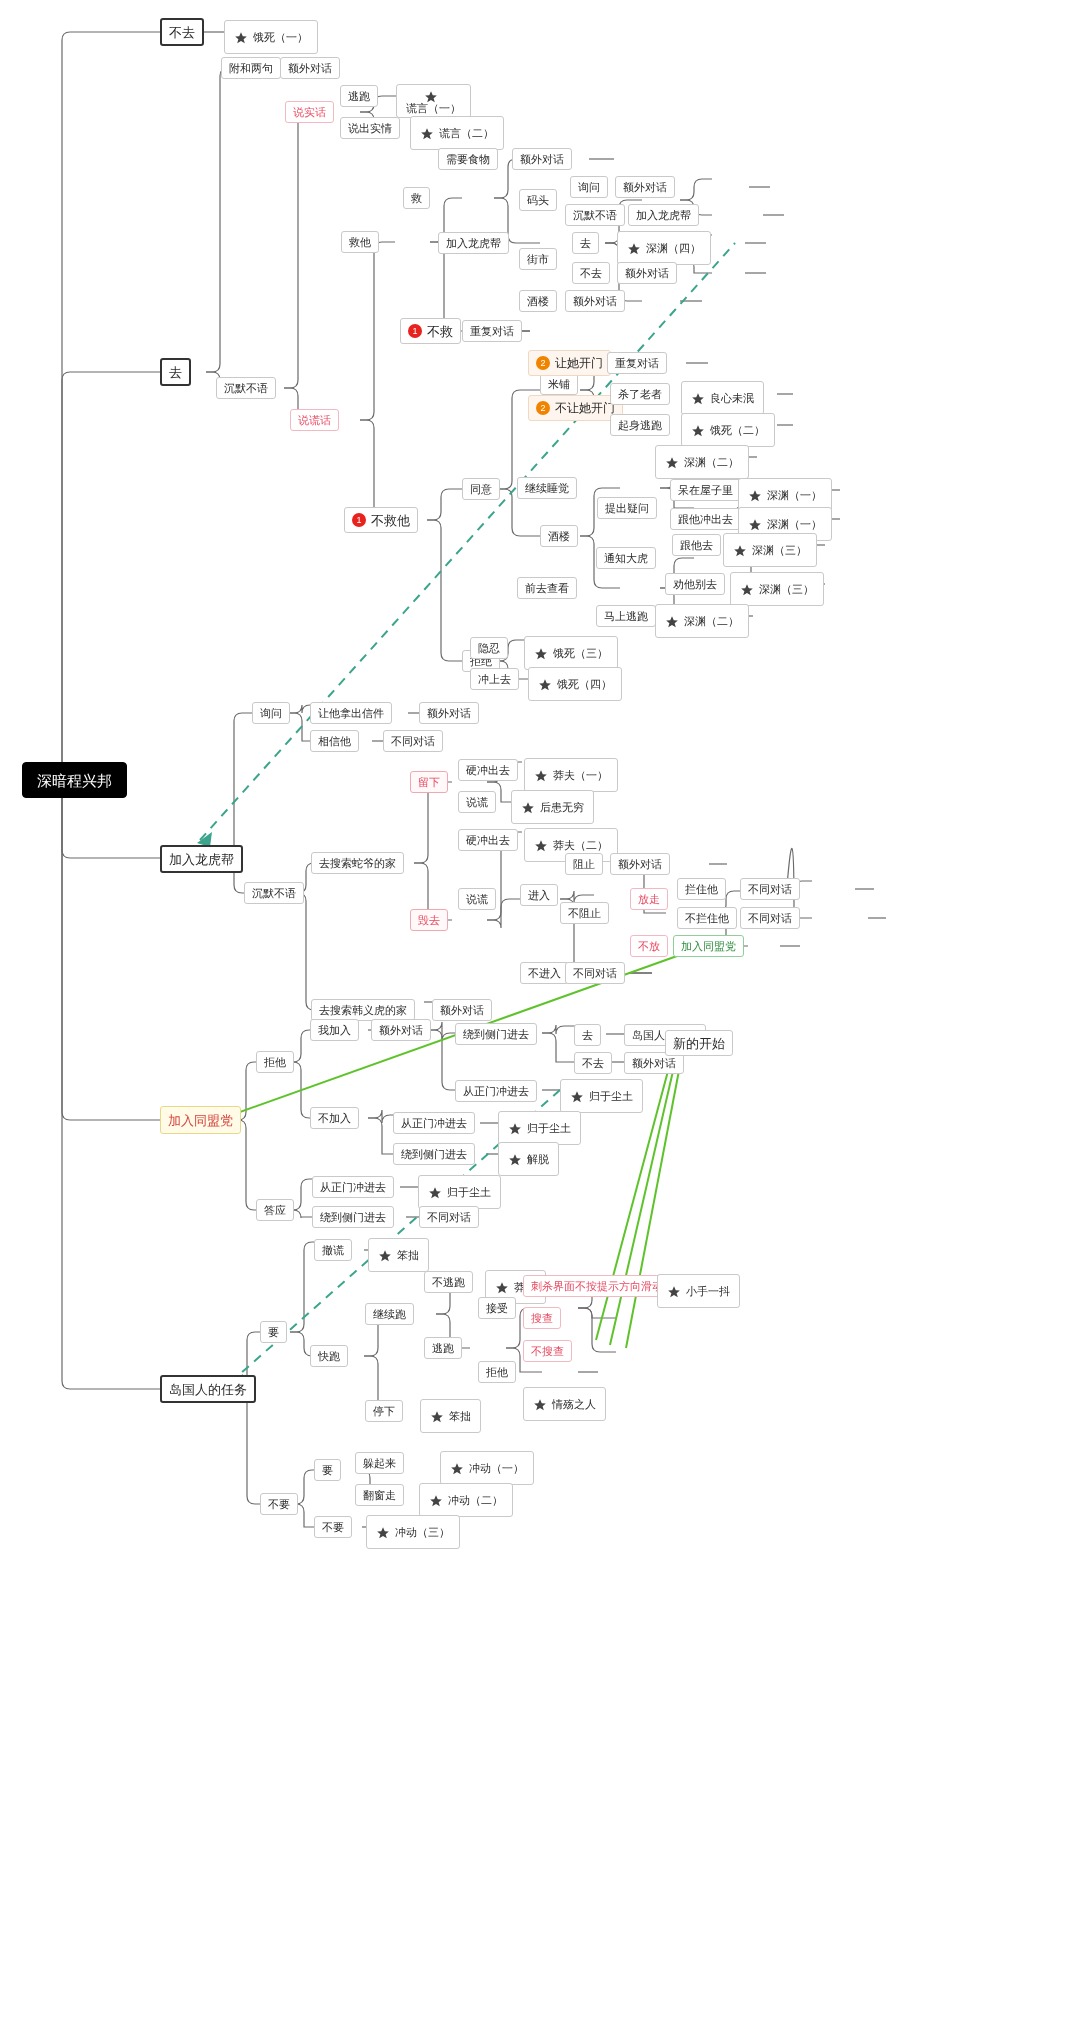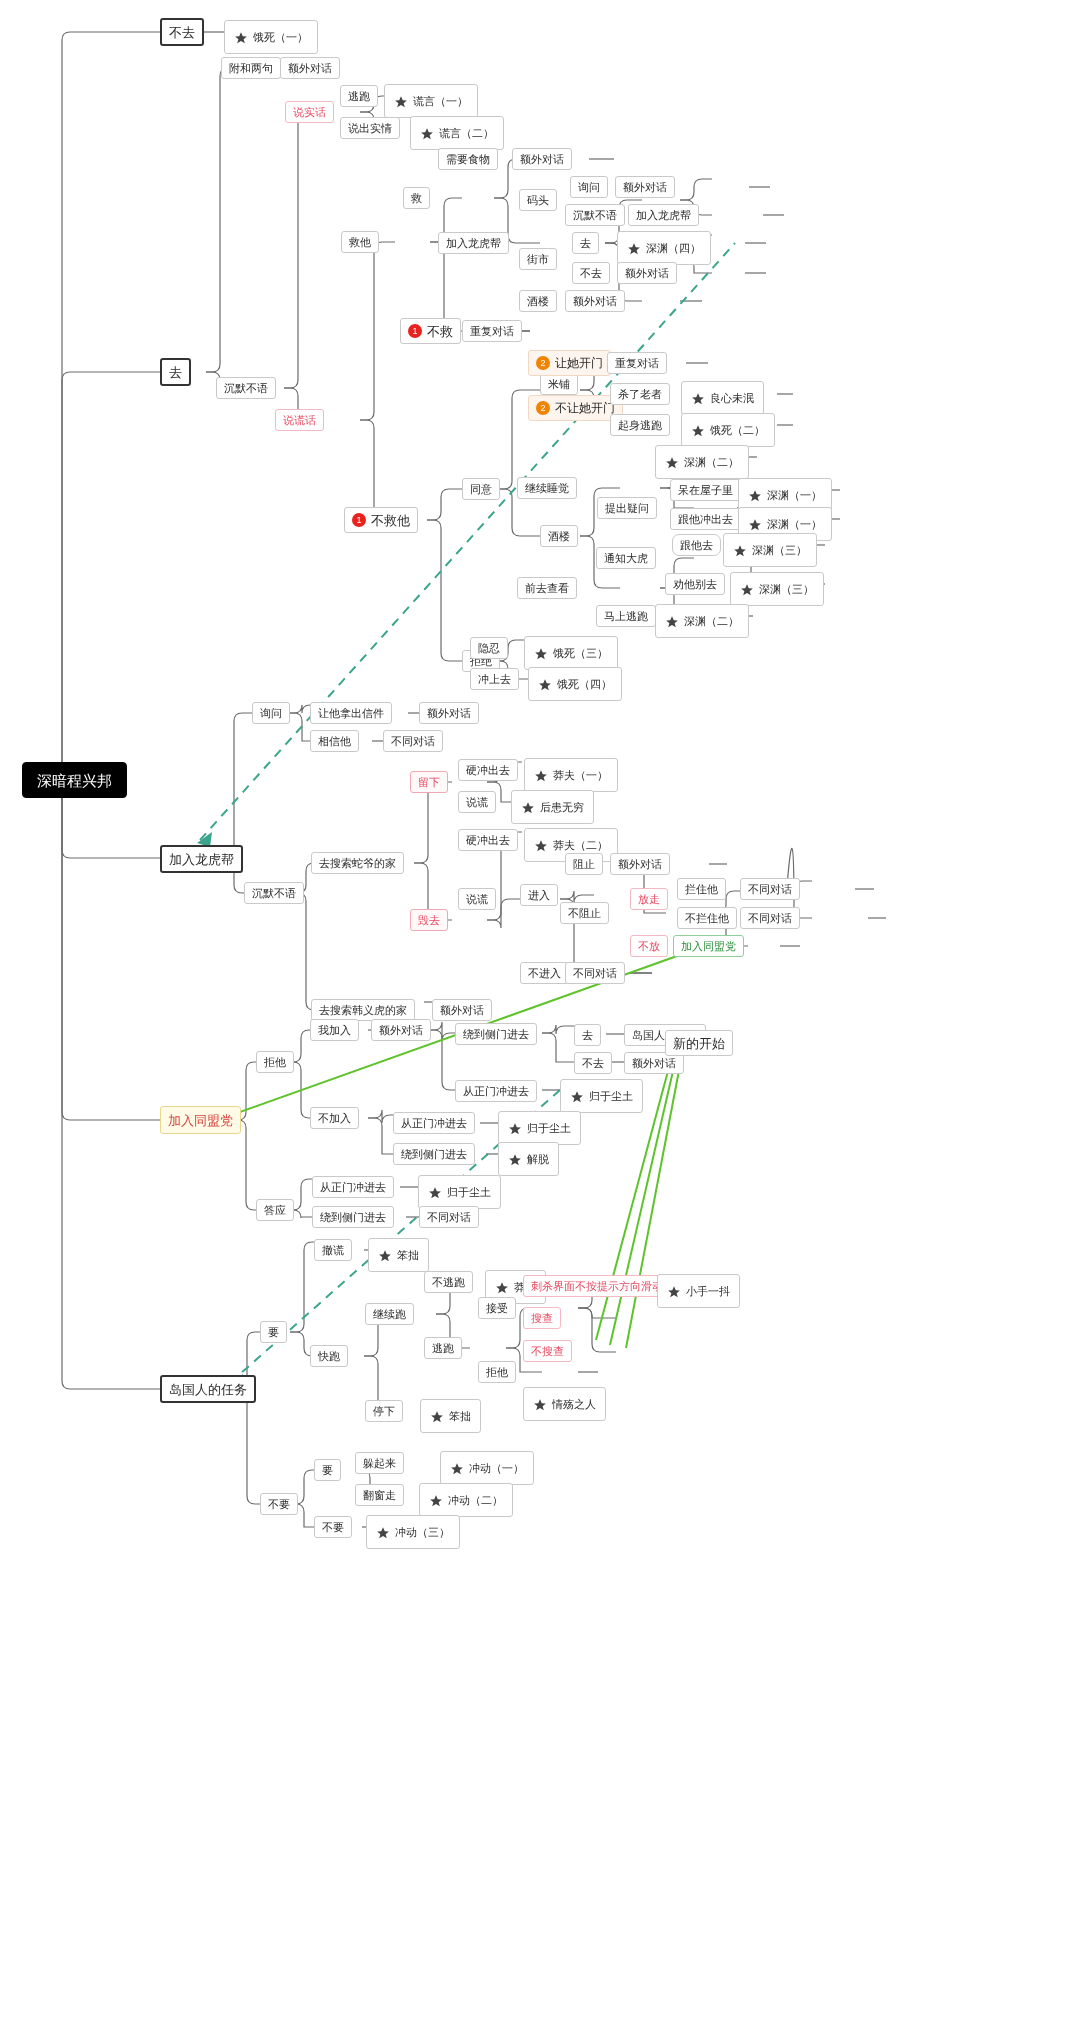--- a/index.html
+++ b/index.html
@@ -286,37 +286,37 @@
   <div class="node" style="left:216px;top:377px;">
       <span class="lbl">沉默不语</span>
     </div>
 
   <div class="node red" style="left:285px;top:101px;">
       <span class="lbl">说实话</span>
     </div>
   <div class="node" style="left:340px;top:85px;">
       <span class="lbl">逃跑</span>
     </div>
-  <div class="node ending" style="left:384px;top:84px;">
+  <div class="node ending" style="left:396px;top:84px;flex-direction:column;">
       <span class="star"><svg viewBox="0 0 24 24" width="14" height="14">
           <polygon fill="#444" points="12,2 15,9 22,9.5 16.5,14 18.5,21 12,17 5.5,21 7.5,14 2,9.5 9,9"></polygon>
         </svg></span>
       <span class="lbl">谎言（一）</span>
     </div>
   <div class="node" style="left:340px;top:117px;">
       <span class="lbl">说出实情</span>
     </div>
   <div class="node ending" style="left:410px;top:116px;">
       <span class="star"><svg viewBox="0 0 24 24" width="14" height="14">
           <polygon fill="#444" points="12,2 15,9 22,9.5 16.5,14 18.5,21 12,17 5.5,21 7.5,14 2,9.5 9,9"></polygon>
         </svg></span>
       <span class="lbl">谎言（二）</span>
     </div>
 
-  <div class="node red" style="left:275px;top:409px;">
+  <div class="node red" style="left:290px;top:409px;">
       <span class="lbl">说谎话</span>
     </div>
 
   <div class="node" style="left:341px;top:231px;">
       <span class="lbl">救他</span>
     </div>
   <div class="node" style="left:403px;top:187px;">
       <span class="lbl">救</span>
     </div>
   <div class="node" style="left:438px;top:148px;">
@@ -459,21 +459,21 @@
         </svg></span>
       <span class="lbl">深渊（一）</span>
     </div>
 
   <div class="node" style="left:517px;top:577px;">
       <span class="lbl">前去查看</span>
     </div>
   <div class="node" style="left:596px;top:547px;">
       <span class="lbl">通知大虎</span>
     </div>
-  <div class="node" style="left:672px;top:534px;border-radius:7px;">
+  <div class="node" style="left:672px;top:534px;">
       <span class="lbl">跟他去</span>
     </div>
   <div class="node ending" style="left:723px;top:533px;">
       <span class="star"><svg viewBox="0 0 24 24" width="14" height="14">
           <polygon fill="#444" points="12,2 15,9 22,9.5 16.5,14 18.5,21 12,17 5.5,21 7.5,14 2,9.5 9,9"></polygon>
         </svg></span>
       <span class="lbl">深渊（三）</span>
     </div>
   <div class="node" style="left:665px;top:573px;">
       <span class="lbl">劝他别去</span>

